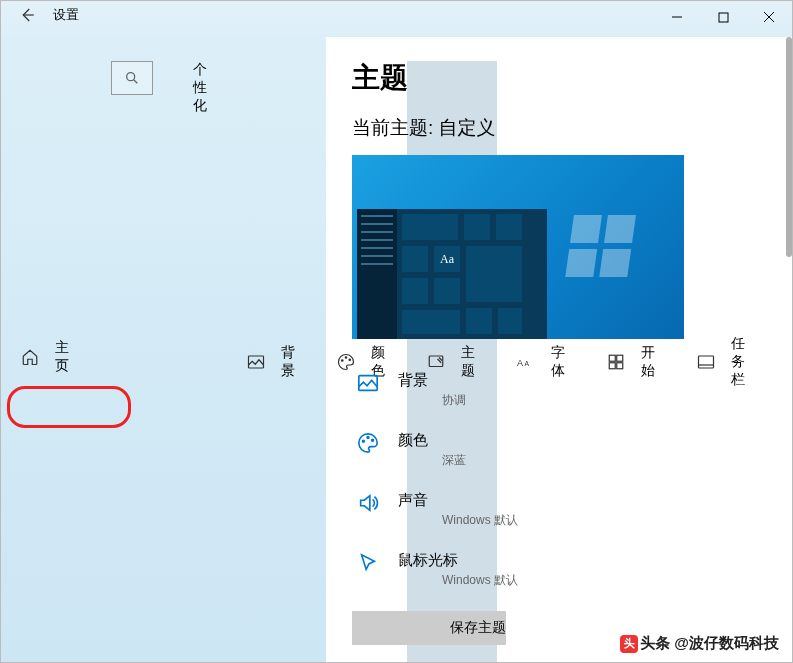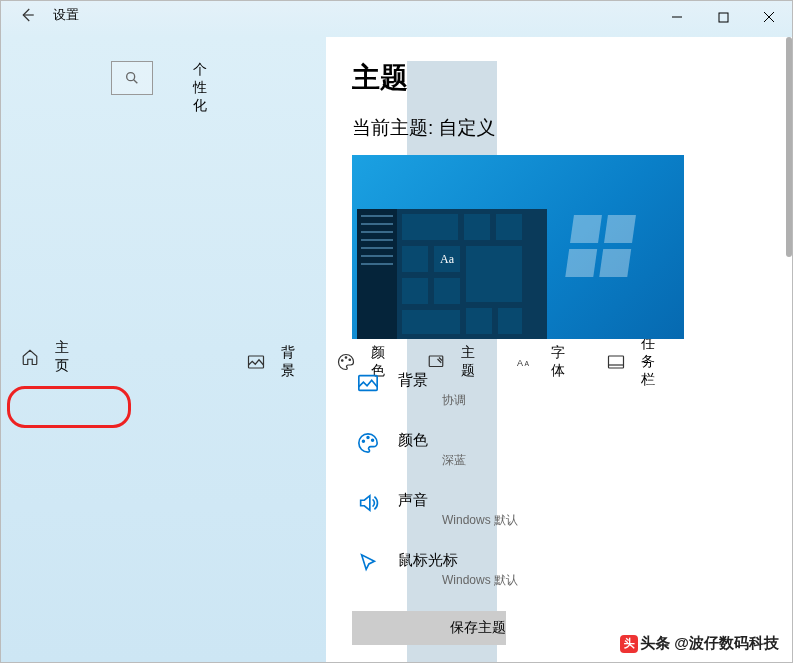--- a/index.html
+++ b/index.html
@@ -144,20 +144,31 @@
         <span class="icon-slot">
           <svg width="18" height="14" viewBox="0 0 24 18">
               <text x="0" y="14" font-size="12" fill="#333">A</text>
               <text x="10" y="14" font-size="9" fill="#333">A</text>
             </svg>
         </span>
         <span>字体</span>
       </div>
       <div class="nav-spacer"></div>
 
+      <div class="nav-item">
+        <span class="icon-slot">
+          <svg width="18" height="18" viewBox="0 0 24 24" fill="none" stroke="#333" stroke-width="1.6">
+              <rect x="3" y="3" width="8" height="8"></rect>
+              <rect x="13" y="3" width="8" height="8"></rect>
+              <rect x="3" y="13" width="8" height="8"></rect>
+              <rect x="13" y="13" width="8" height="8"></rect>
+            </svg>
+        </span>
+        <span>开始</span>
+      </div>
       <div class="nav-spacer"></div>
 
       <div class="nav-item">
         <span class="icon-slot">
           <svg width="18" height="18" viewBox="0 0 24 24" fill="none" stroke="#333" stroke-width="1.6">
               <rect x="2" y="4" width="20" height="16" rx="1"></rect>
               <path d="M2 16h20"></path>
             </svg>
         </span>
         <span>任务栏</span>

